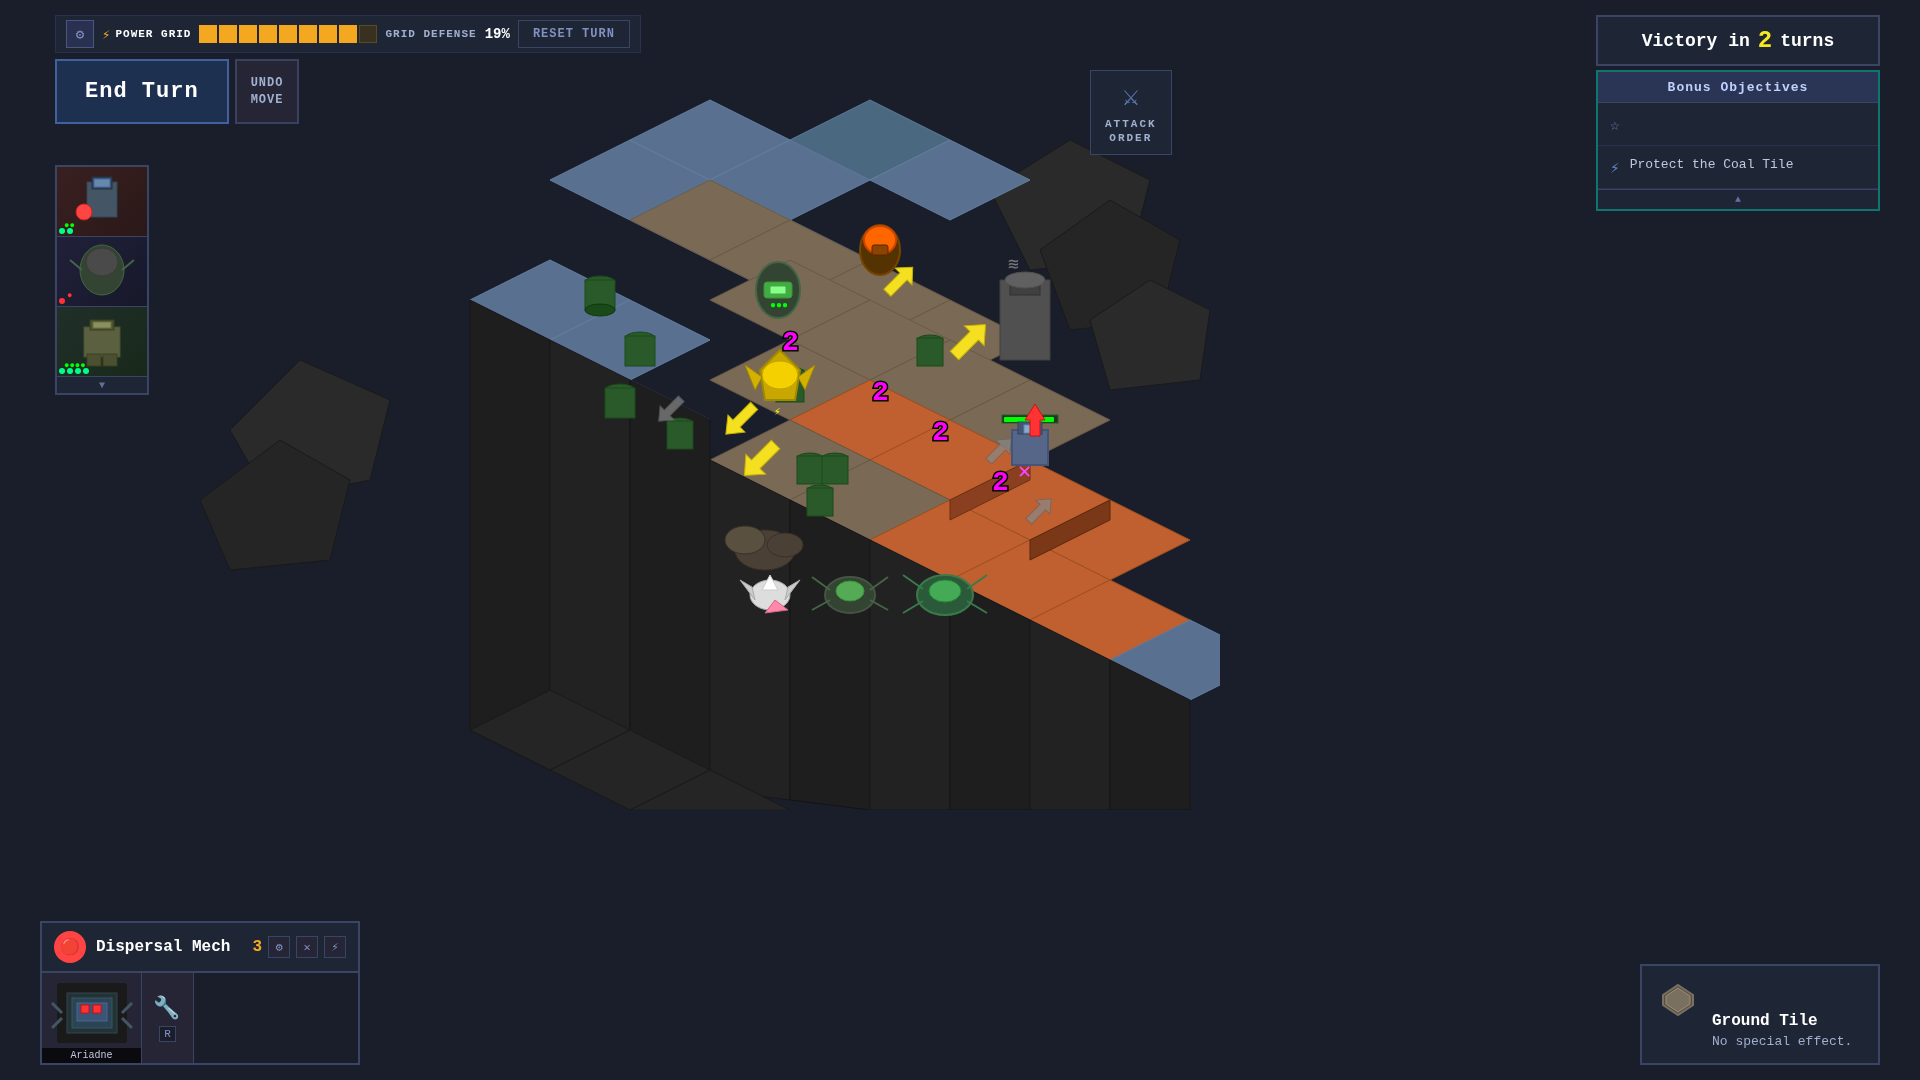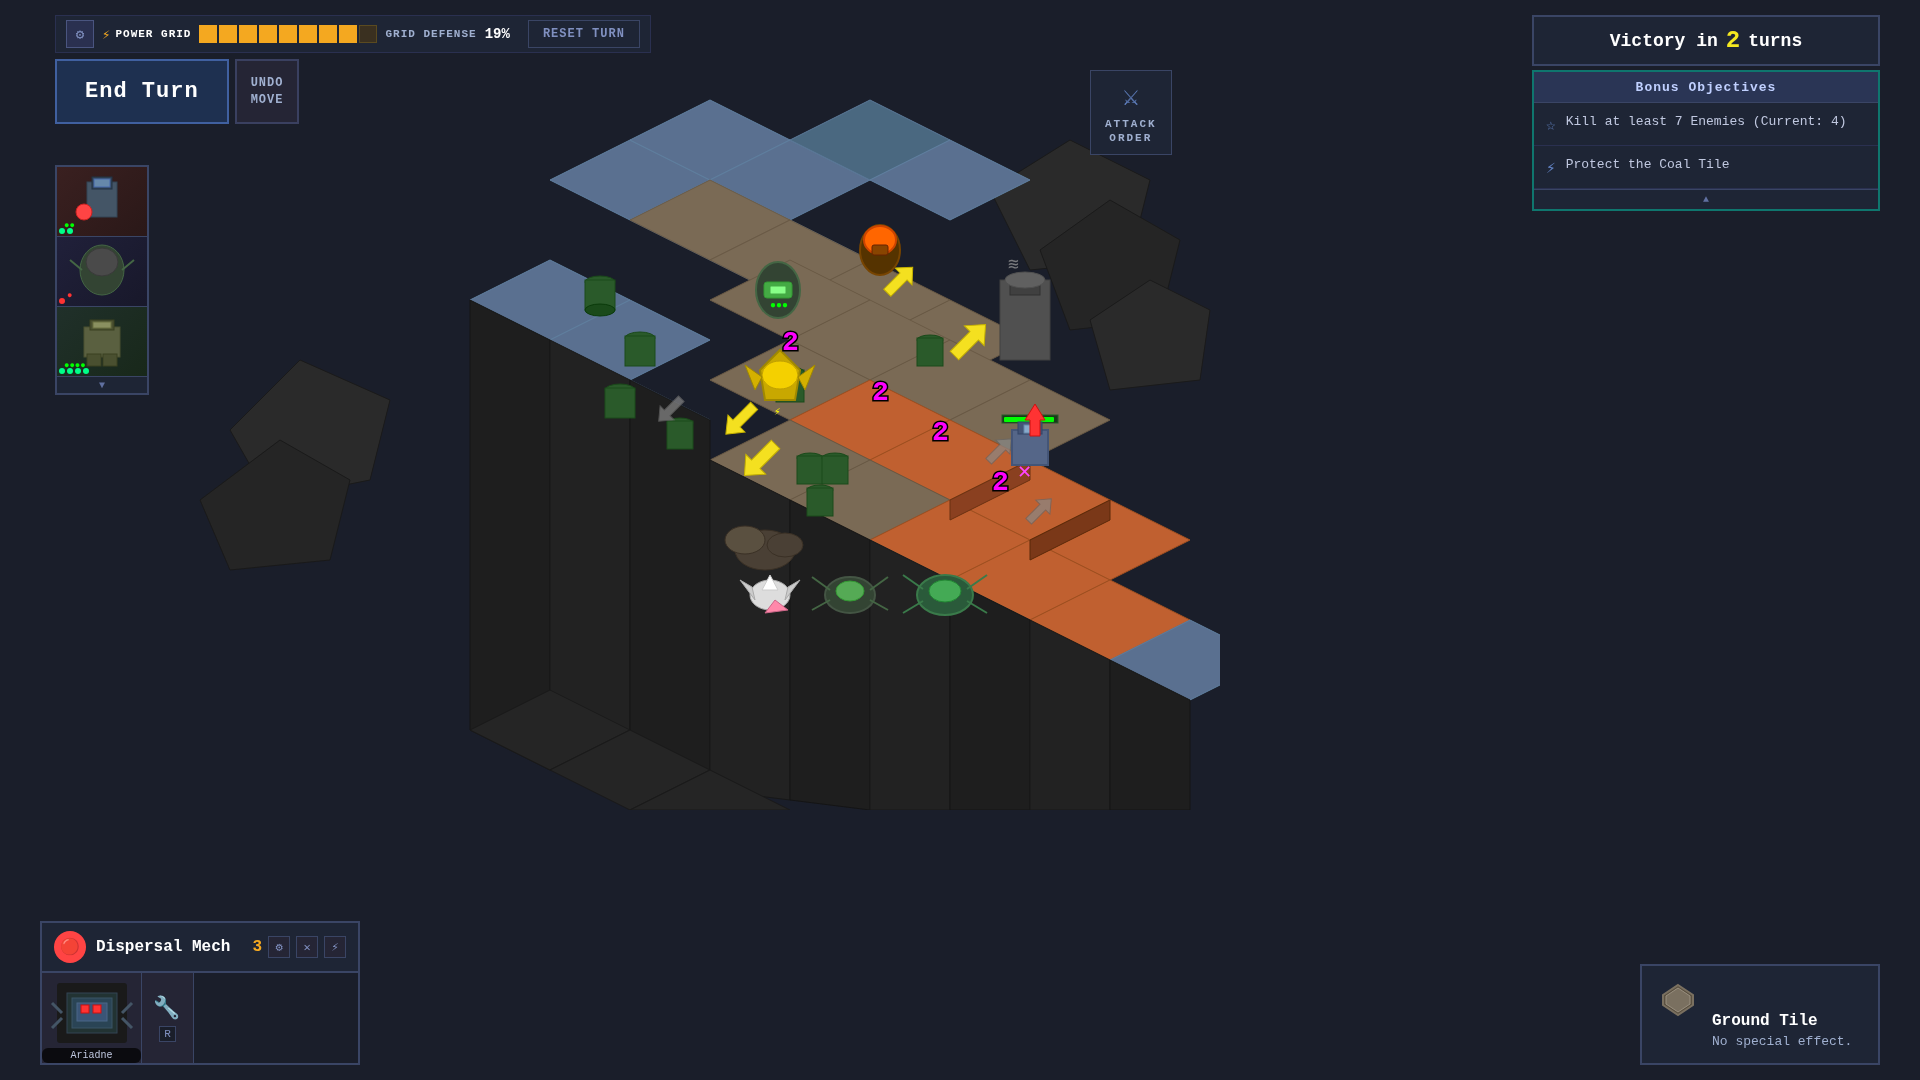--- a/index.html
+++ b/index.html
@@ -106,21 +106,20 @@
       background: #1e2535;
       border: 1px solid #3a4565;
       color: #8090c0;
       font-size: 12px;
       font-weight: bold;
       letter-spacing: 1px;
       text-transform: uppercase;
       padding: 6px 14px;
       cursor: pointer;
       font-family: 'Courier New', monospace;
-      margin-left: 10px;
     }
 
     .bottom-buttons-row {
       display: flex;
       gap: 6px;
     }
 
     .end-turn-btn {
       background: #1e3050;
       border: 2px solid #4060a0;
@@ -235,21 +234,21 @@
       text-transform: uppercase;
       text-align: center;
       line-height: 1.3;
     }
 
     
     .top-right-panel {
       position: absolute;
       top: 15px;
       right: 40px;
-      width: 348px;
+      width: 284px;
       z-index: 10;
     }
 
     .victory-bar {
       background: #1e2535;
       border: 2px solid #3a4565;
       padding: 10px 18px;
       display: flex;
       align-items: center;
       justify-content: center;
@@ -407,21 +406,20 @@
     .unit-portrait-label {
       background: rgba(0,0,0,0.7);
       color: #c0c8e0;
       font-size: 10px;
       padding: 2px 4px;
       position: absolute;
       bottom: 0;
       left: 0;
       right: 0;
       text-align: center;
-      border-radius: 6px;
     }
 
     .unit-portrait-bg {
       width: 100%;
       height: 100%;
       display: flex;
       align-items: center;
       justify-content: center;
       font-size: 40px;
     }
@@ -823,21 +821,20 @@
       <span class="victory-text">Victory in</span>
       <span class="victory-num">2</span>
       <span class="victory-text">turns</span>
     </div>
     <div class="bonus-objectives-panel">
       <div class="bonus-header">
         <span class="bonus-header-text">Bonus Objectives</span>
       </div>
       <div class="bonus-item">
         <span class="bonus-icon">☆</span>
-        <span class="bonus-text">Kill at least 7 Enemies (Current: 4)</span>
       </div>
       <div class="bonus-item">
         <span class="bonus-icon">⚡</span>
         <span class="bonus-text">Protect the Coal Tile</span>
       </div>
       <div class="scroll-up-btn">▲</div>
     </div>
   </div>
 
   <div class="unit-info-panel">

